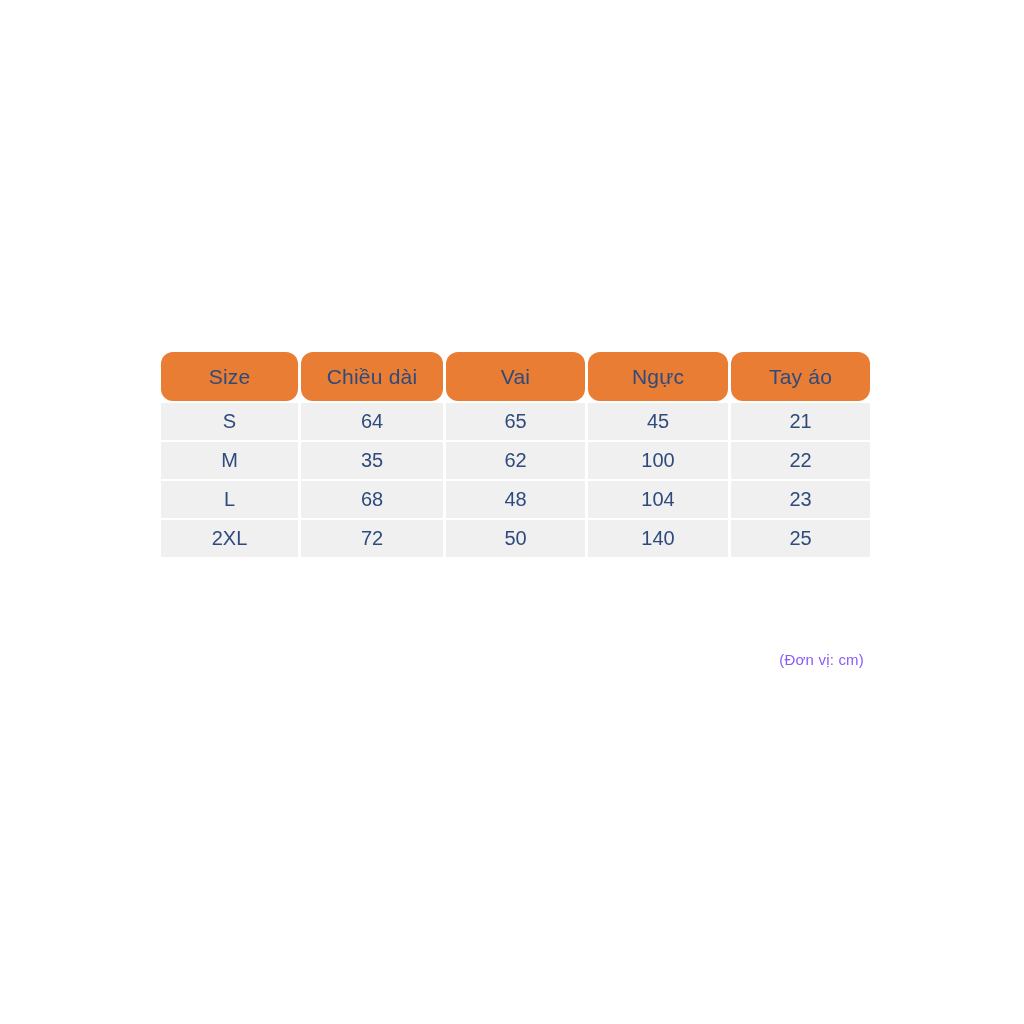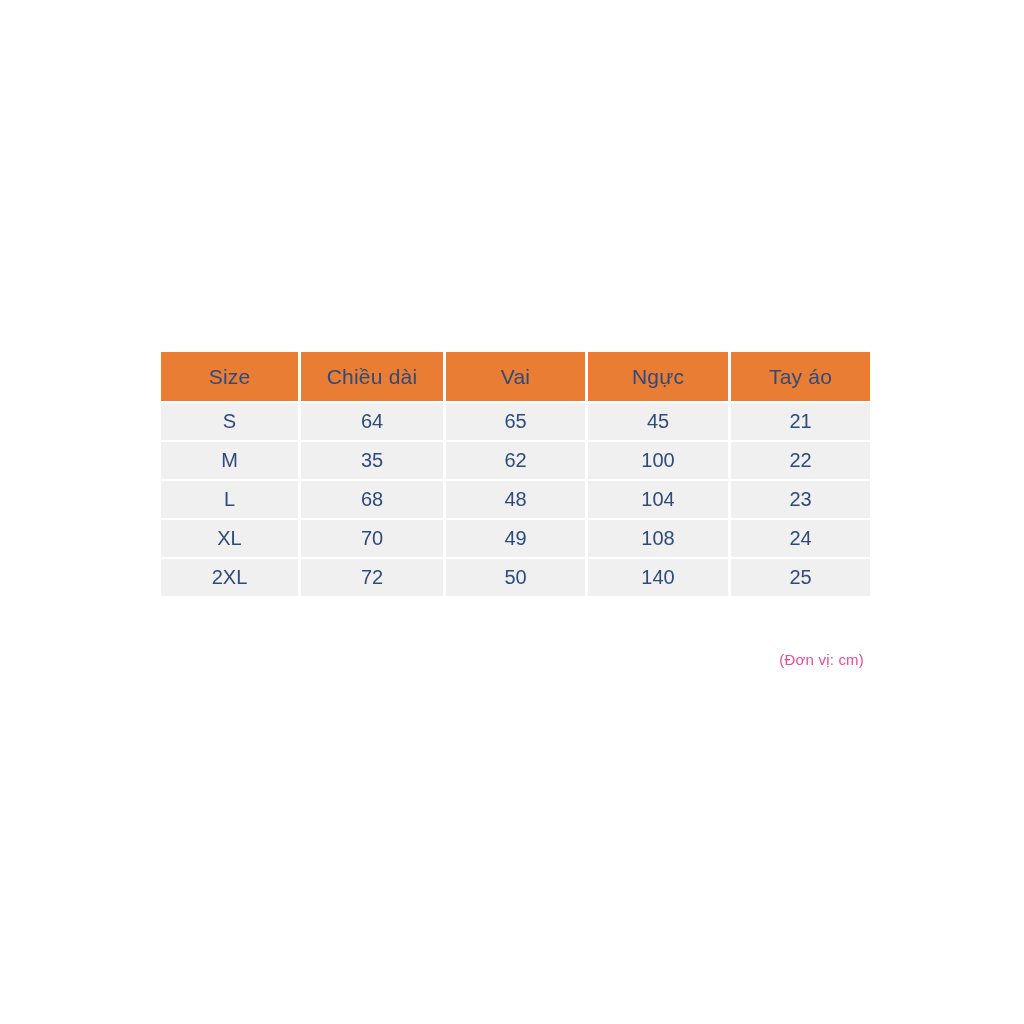--- a/index.html
+++ b/index.html
@@ -38,20 +38,21 @@
     vertical-align: middle;
     color: #2f4a7c;
     font-weight: 400;
   }
 
   table.size-table thead th {
     background: #e87d33;
     height: 49px;
     font-size: 21px;
     letter-spacing: 0.2px;
+    border-radius: 12px;
   }
 
   table.size-table tbody td {
     background: #f0f0f0;
     height: 37px;
     font-size: 20px;
   }
 
   
   col.c-size  { width: 137px; }
@@ -60,21 +61,21 @@
   col.c-che   { width: 140px; }
   col.c-sle   { width: 139px; }
 
   #unit-note {
     position: absolute;
     left: 0;
     top: 299px;
     width: 703px;
     text-align: right;
     font-size: 15px;
-    color: #ec4899;
+    color: #8b5cf6;
     letter-spacing: 0.2px;
   }
 </style>
 </head>
 <body>
 
 <div id="size-chart-wrap">
 
   <table class="size-table">
     <colgroup>
@@ -109,27 +110,20 @@
         <td>22</td>
       </tr>
       <tr>
         <td>L</td>
         <td>68</td>
         <td>48</td>
         <td>104</td>
         <td>23</td>
       </tr>
       <tr>
-        <td>XL</td>
-        <td>70</td>
-        <td>49</td>
-        <td>108</td>
-        <td>24</td>
-      </tr>
-      <tr>
         <td>2XL</td>
         <td>72</td>
         <td>50</td>
         <td>140</td>
         <td>25</td>
       </tr>
     </tbody>
   </table>
 
   <div id="unit-note">(Đơn vị: cm)</div>

